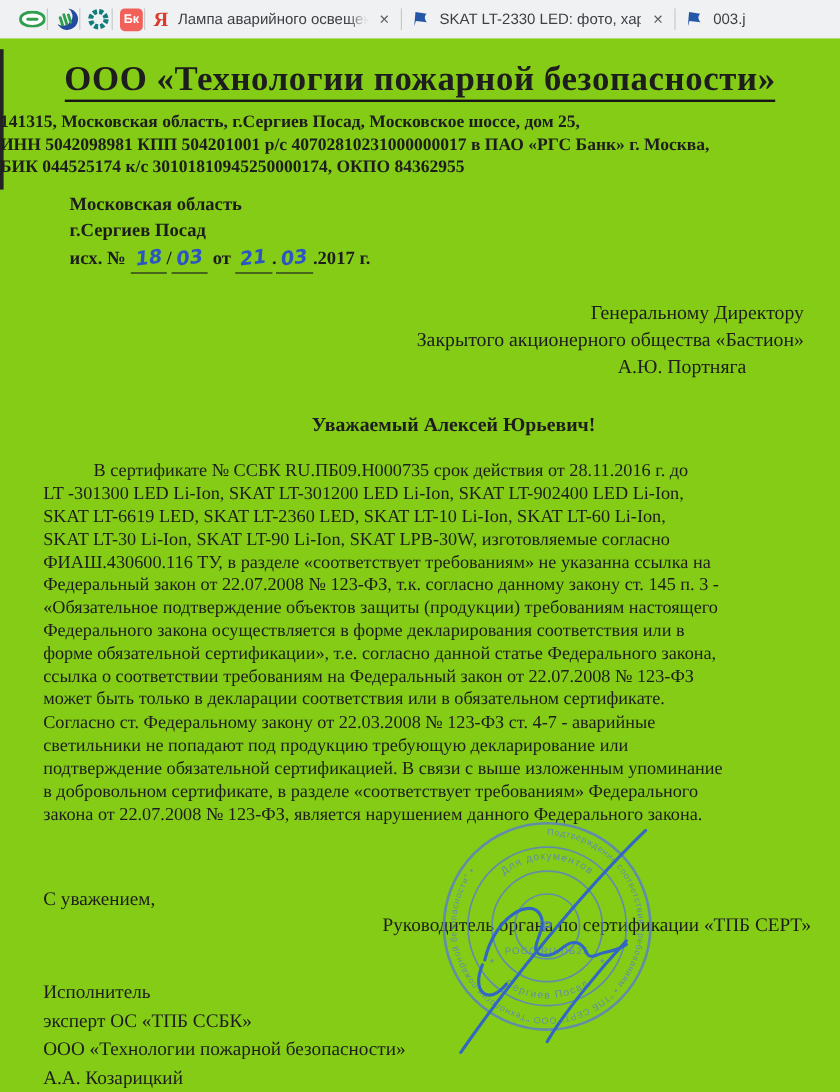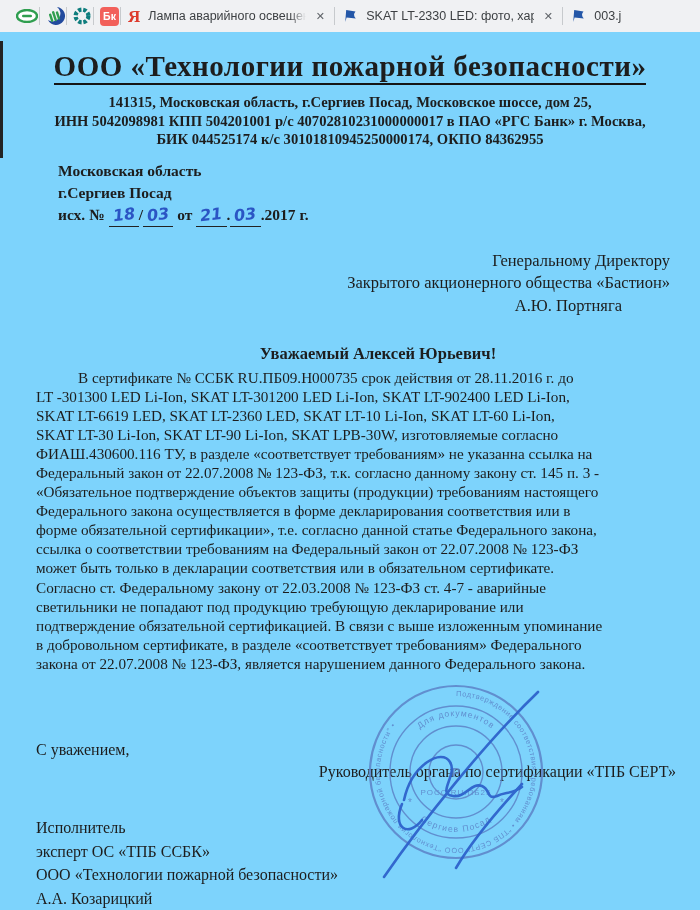--- a/index.html
+++ b/index.html
@@ -18,37 +18,37 @@
   .tt3{width:36px;}
   .fade::after{content:"";position:absolute;right:0;top:0;bottom:0;width:16px;
                background:linear-gradient(90deg,rgba(240,241,243,0),#f0f1f3);}
   .closex{font-size:11px;color:#5f6368;margin-left:7px;width:14px;text-align:center;}
   .ya{font-family:"Liberation Serif",serif;font-weight:bold;color:#dd3a2c;font-size:17px;margin-right:8px;line-height:1;}
   .bk{width:19px;height:19px;border-radius:4px;background:#f2605a;color:#fff;font-weight:bold;
       font-size:10.5px;display:flex;align-items:center;justify-content:center;}
   .flagwrap{margin-right:8px;display:flex;align-items:center;}
 
   
-  .doc{position:absolute;top:32px;left:0;width:700px;height:878px;background:#7dd3fc;
+  .doc{position:absolute;top:32px;left:0;width:700px;height:878px;background:#84cc16;
        font-family:"Liberation Serif",serif;color:#1d1d1d;}
   .artifact{position:absolute;left:0;top:9px;width:3px;height:117px;background:#232323;}
   .doc-title{position:absolute;top:18px;width:100%;text-align:center;}
   .doc-title span{font-size:29px;font-weight:bold;letter-spacing:.5px;
                   border-bottom:2.5px solid #151515;padding-bottom:1px;}
-  .head-lines{position:absolute;top:61px;width:100%;text-align:center;font-weight:bold;
+  .head-lines{position:absolute;top:61px;width:100%;font-weight:bold;
               font-size:14.6px;line-height:18.6px;}
   .place{position:absolute;left:38px;top:128px;font-weight:bold;font-size:15.5px;line-height:22px;margin-left:20px;}
   .outgoing{white-space:nowrap;}
   .u{display:inline-block;border-bottom:1.4px solid #222;padding:0 4px;min-width:20px;text-align:center;}
   .hand{font-family:"DejaVu Sans",sans-serif;font-style:italic;font-weight:bold;color:#2b55c4;
         font-size:16px;display:inline-block;transform:rotate(-7deg);}
   .addressee{position:absolute;right:30px;top:218px;text-align:right;font-size:16.5px;line-height:22.3px;}
   .addressee div:last-child{padding-right:48px;}
   .salutation{position:absolute;top:312px;width:100%;text-align:center;font-size:16.5px;font-weight:600;margin-left:28px;}
-  .bodytext{position:absolute;left:36px;top:336px;width:646px;font-size:15.2px;line-height:19.05px;}
+  .bodytext{position:absolute;left:36px;top:351px;width:646px;font-size:15.2px;line-height:19.05px;}
   .bodytext div{white-space:nowrap;}
   .bodytext div:first-child{text-indent:42px;}
   .regards{position:absolute;left:36px;top:709px;font-size:16px;}
   .roleline{position:absolute;left:36px;top:731px;width:640px;display:flex;align-items:flex-end;font-size:16px;flex-direction:column;}
   .sigline{flex:0 0 130px;border-bottom:1.3px solid #333;height:14px;margin:0 10px 3px 10px;}
   .executor{position:absolute;left:36px;top:784px;font-size:16px;line-height:23.6px;}
 
   
   .stamp{position:absolute;left:366px;top:650px;opacity:.82;}
   .sig{position:absolute;left:352px;top:640px;opacity:.95;}

